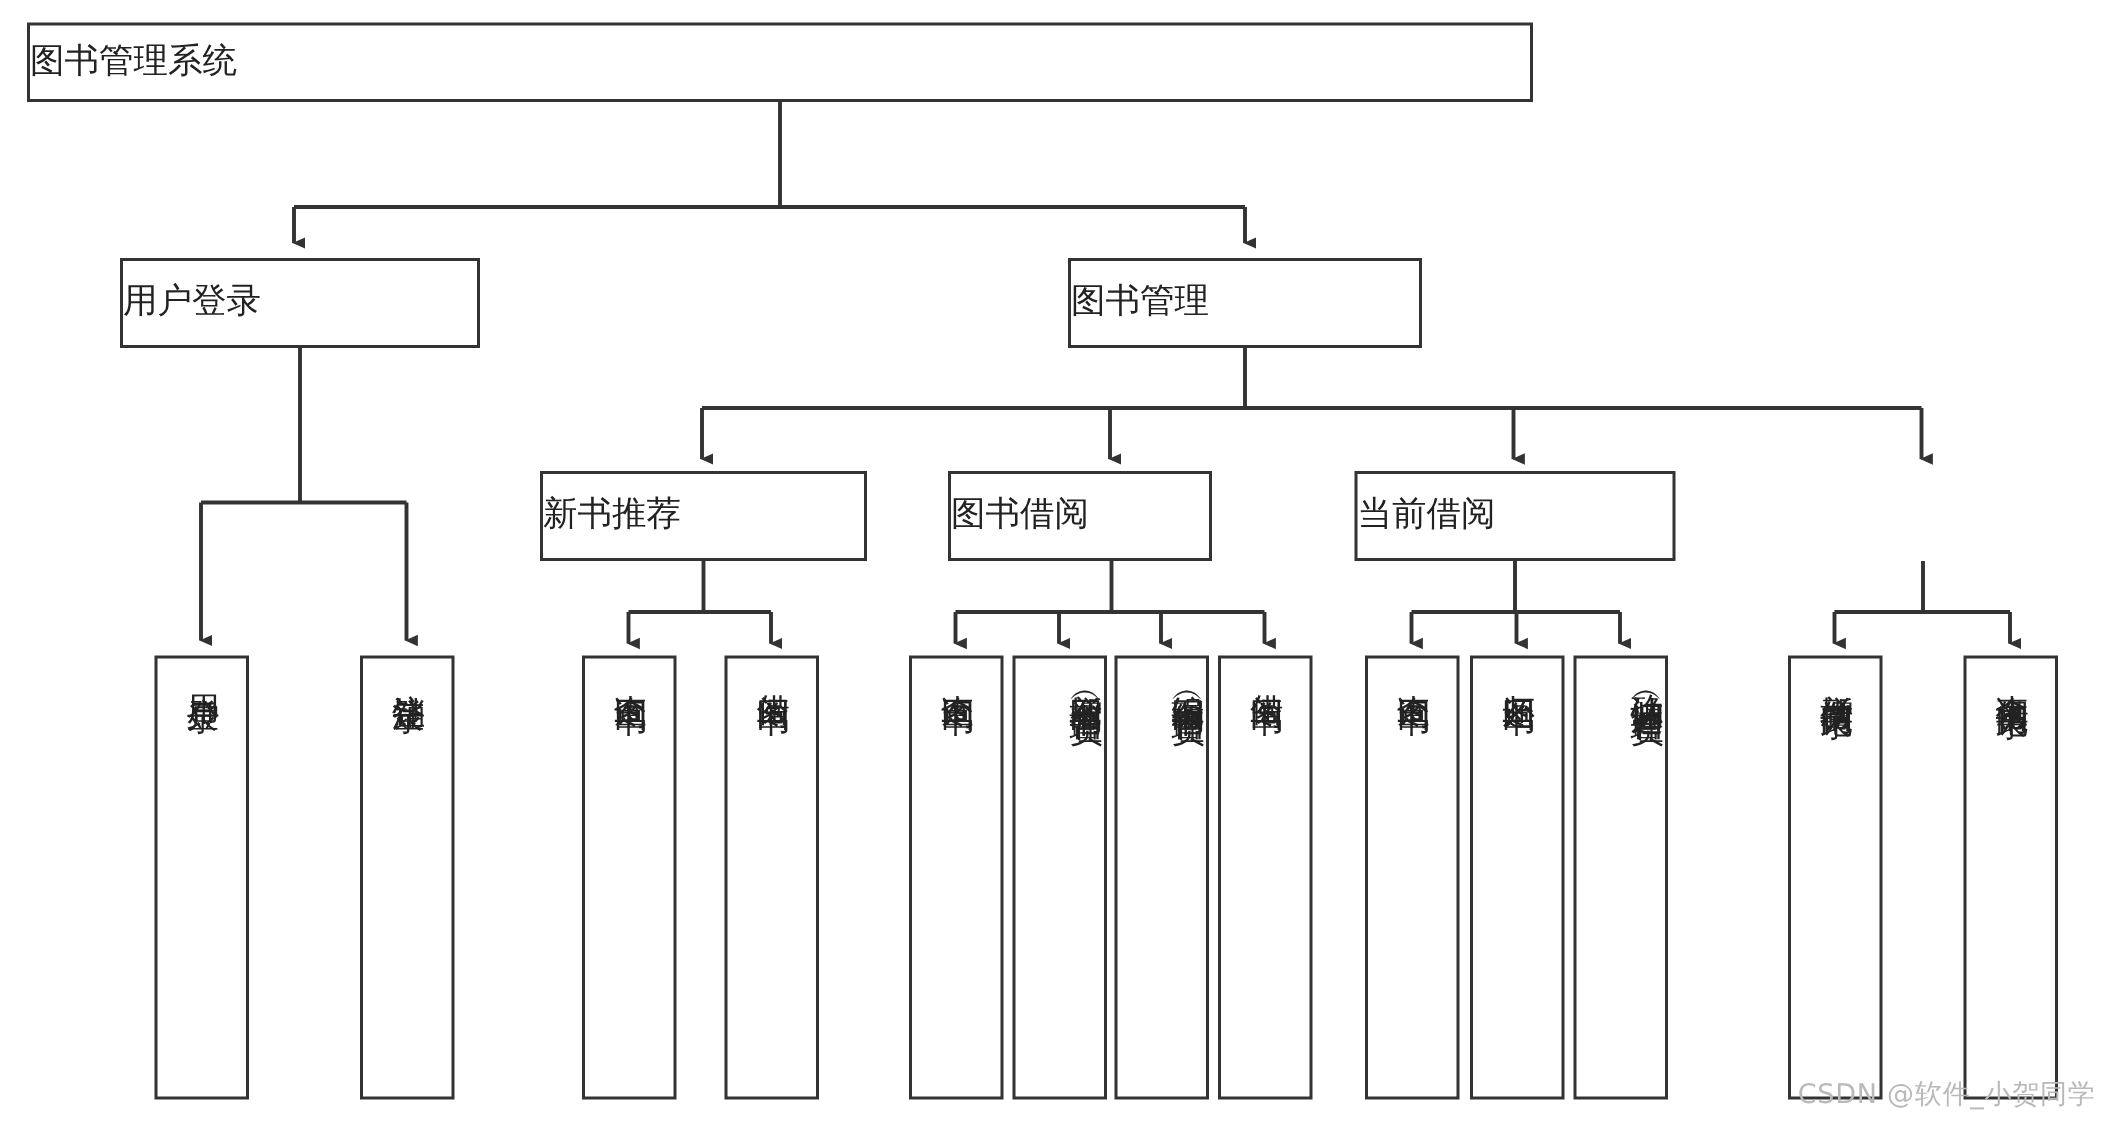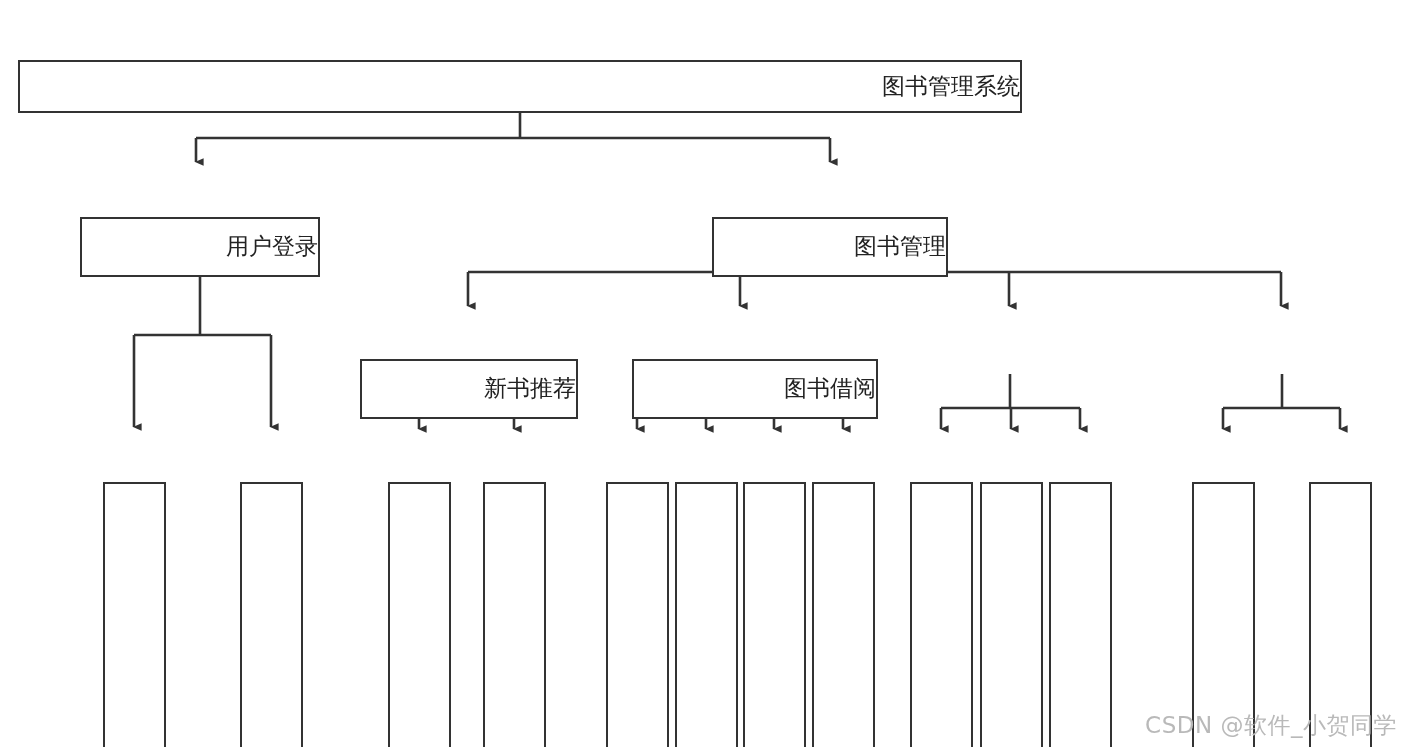--- a/index.html
+++ b/index.html
@@ -27,24 +27,23 @@
     height: 747px;
     display: block;
   }
   .node-box {
     position: absolute;
     box-sizing: border-box;
     border: 2.5px solid #333333;
     background: #ffffff;
     display: flex;
     align-items: center;
-    justify-content: flex-end;
+    justify-content: flex-start;
     color: #222222;
     line-height: 1.18;
-    margin-top: 45px;
   }
   .node-box.horiz {
     writing-mode: horizontal-tb;
     font-size: 23px;
   }
   .node-box.vert {
     writing-mode: vertical-rl;
     text-orientation: upright;
     font-size: 22px;
     letter-spacing: 2px;
@@ -53,21 +52,21 @@
   .node-box.vert.toppad {
     align-items: flex-start;
   }
   .node-label {
     white-space: pre-line;
   }
   .watermark {
     position: absolute;
     right: 8px;
     bottom: 6px;
-    font-size: 23px;
+    font-size: 18px;
     color: #b9b9b9;
     letter-spacing: 0.5px;
     white-space: nowrap;
     user-select: none;
   }
 </style>
 </head>
 <body>
 
 <div id="diagram-root">
@@ -129,22 +128,25 @@
   <div class="node-box horiz" style="left:80px; top:172px; width:240px; height:60px;">
     <span class="node-label">用户登录</span>
   </div>
   <div class="node-box horiz" style="left:360px; top:314px; width:218px; height:60px;">
     <span class="node-label">新书推荐</span>
   </div>
 
   <div class="node-box horiz" style="left:712px; top:172px; width:236px; height:60px;">
     <span class="node-label">图书管理</span>
   </div>
-  <div class="node-box horiz" style="left:632px; top:314px; width:246px; height:60px;">
+  <div class="node-box horiz" style="left:632px; top:314px; width:176px; height:60px;">
     <span class="node-label">图书借阅</span>
+  </div>
+  <div class="node-box horiz" style="left:903px; top:314px; width:214px; height:60px;">
+    <span class="node-label">当前借阅</span>
   </div>
 
   <div class="node-box vert" style="left:103px; top:437px; width:63px; height:296px;">
     <span class="node-label">用户登录</span>
   </div>
   <div class="node-box vert" style="left:240px; top:437px; width:63px; height:296px;">
     <span class="node-label">注销登录</span>
   </div>
 
   <div class="node-box vert" style="left:388px; top:437px; width:63px; height:296px;">

